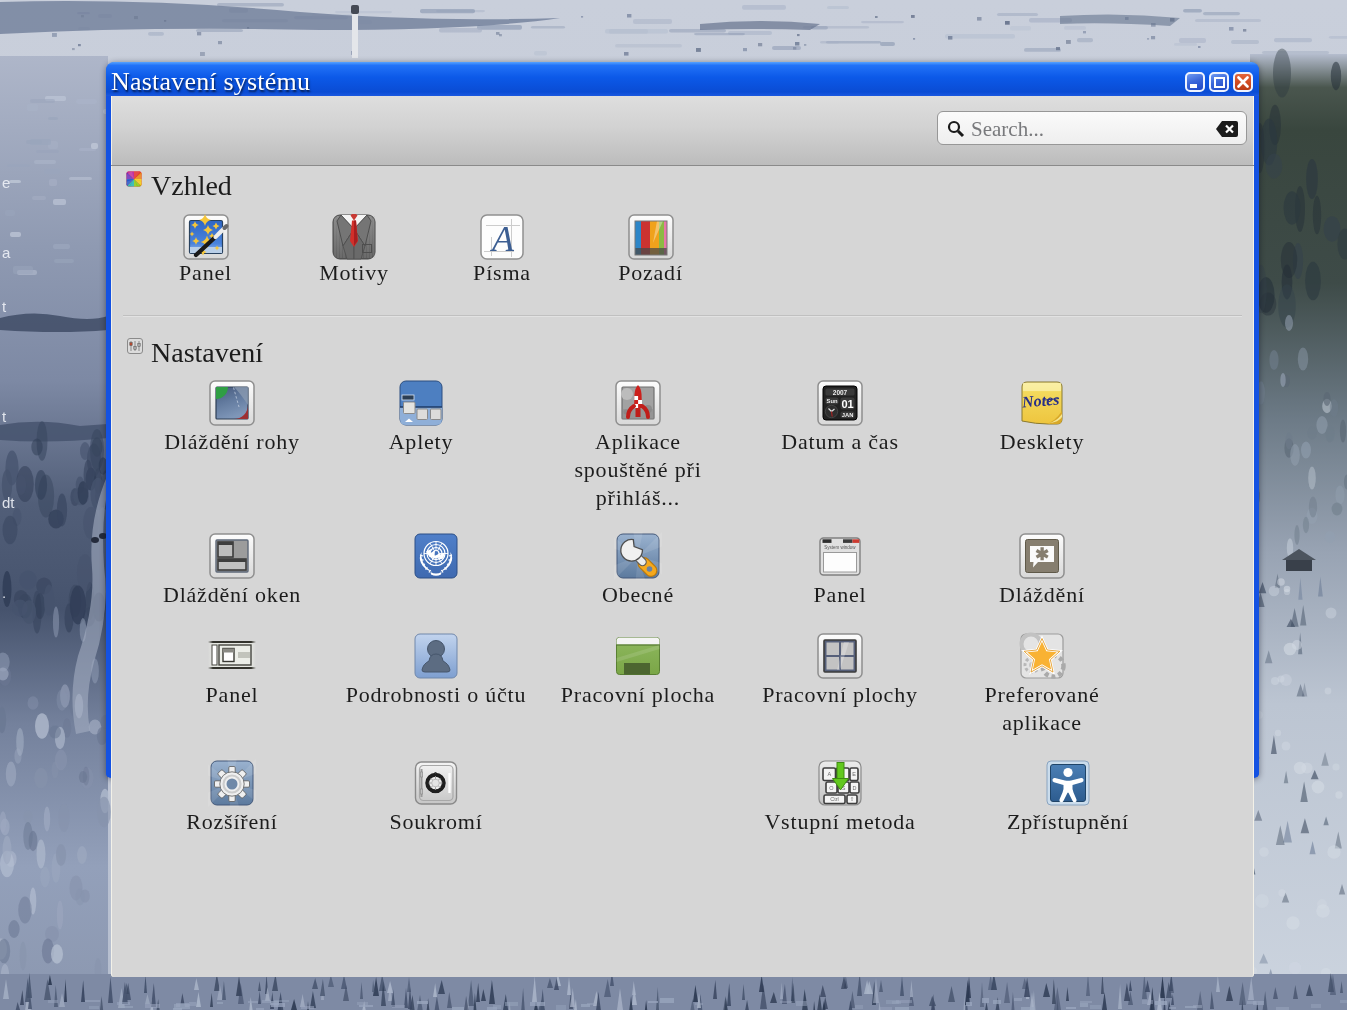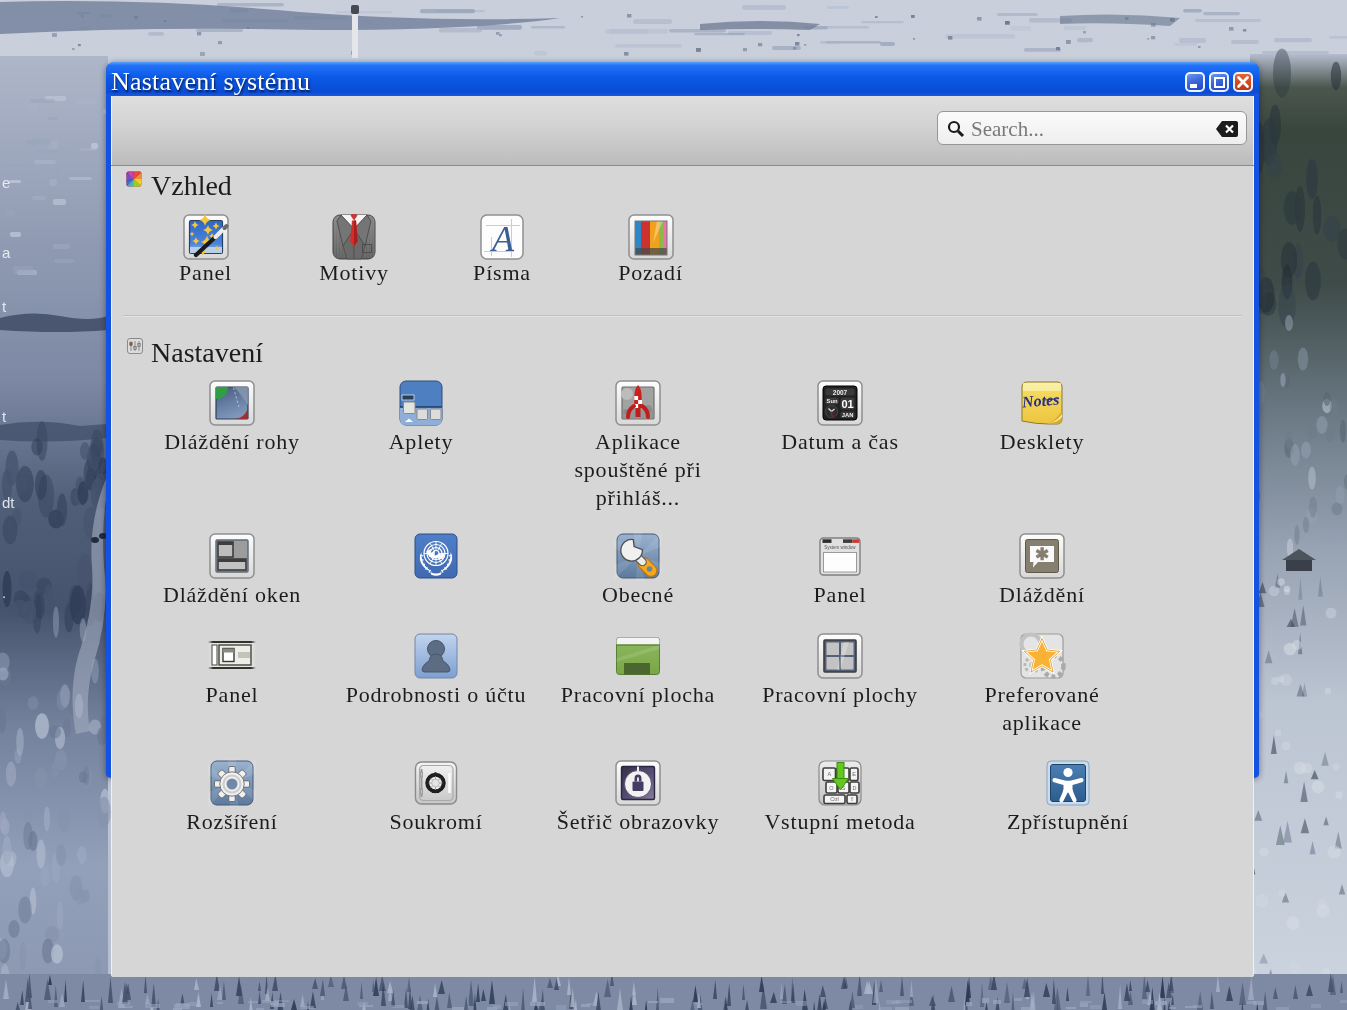--- a/index.html
+++ b/index.html
@@ -1158,32 +1158,20 @@
             <line x1="16.5" y1="24" x2="30.5" y2="24"></line>
             <line x1="18.6" y1="19.1" x2="28.4" y2="28.9"></line>
             <line x1="28.4" y1="19.1" x2="18.6" y2="28.9"></line>
           </g>
           <circle cx="23.5" cy="24" r="3.8" fill="#e4e4e4" stroke="#bdbdbd" stroke-width="1"></circle>
           <path d="M23.5 15 L24.8 13 L22.2 13 Z" fill="#444"></path>
           <line x1="37.5" y1="14" x2="37.5" y2="34" stroke="#fdfdfd" stroke-width="2.4"></line>
         </svg>
         <div class="lb">Soukromí</div>
       </div>
-<div class="cell" style="left:427px;top:593px;width:200px">
-        <svg class="ic" width="48" height="48" viewBox="0 0 48 48">
-          <rect x="2" y="2" width="44" height="44" rx="5" fill="url(#gfr)" stroke="#8f8f8f" stroke-width="1.5"></rect>
-          <rect x="7.5" y="7.5" width="33" height="33" rx="1.5" fill="url(#gpurp)" stroke="#2a2540" stroke-width="1.4"></rect>
-          <circle cx="24" cy="25" r="13.5" fill="#f2f2f2"></circle>
-          <circle cx="24" cy="25" r="13.5" fill="none" stroke="#4a4162" stroke-width="0.8"></circle>
-          <line x1="24" y1="7.5" x2="24" y2="12" stroke="#f2f2f2" stroke-width="2"></line>
-          <rect x="18.5" y="22.5" width="11" height="9.5" rx="1" fill="#453c64"></rect>
-          <path d="M20.5 22.5 V19.5 Q20.5 15.5 24 15.5 Q27.5 15.5 27.5 19.5 V22.5 H24.9 V19.8 Q24.9 18 24 18 Q23.1 18 23.1 19.8 V22.5 Z" fill="#453c64"></path>
-        </svg>
-        <div class="lb">Šetřič obrazovky</div>
-      </div>
 <div class="cell" style="left:629px;top:593px;width:200px">
         <svg class="ic" width="48" height="48" viewBox="0 0 48 48">
           <rect x="3" y="2" width="42" height="44" rx="6" fill="url(#gkey)" stroke="#8a8a8a" stroke-width="1.2"></rect>
           <rect x="7" y="9" width="12.5" height="12.5" rx="1.5" fill="#f4f4f4" stroke="#3e3e3e" stroke-width="1.6"></rect>
           <text x="13.25" y="17.45" font-family="Liberation Sans,sans-serif" font-size="5.5" fill="#6a6a6a" text-anchor="middle">A</text>
           <rect x="20.5" y="9" width="12.5" height="12.5" rx="1.5" fill="#f4f4f4" stroke="#3e3e3e" stroke-width="1.6"></rect>
           <rect x="34" y="9" width="8" height="12.5" rx="1.5" fill="#f4f4f4" stroke="#3e3e3e" stroke-width="1.6"></rect>
           <text x="38.0" y="17.45" font-family="Liberation Sans,sans-serif" font-size="5.5" fill="#6a6a6a" text-anchor="middle">E</text>
           <rect x="10" y="23" width="11" height="11" rx="1.5" fill="#f4f4f4" stroke="#3e3e3e" stroke-width="1.6"></rect>
           <text x="15.5" y="30.7" font-family="Liberation Sans,sans-serif" font-size="5.5" fill="#6a6a6a" text-anchor="middle">O</text>

